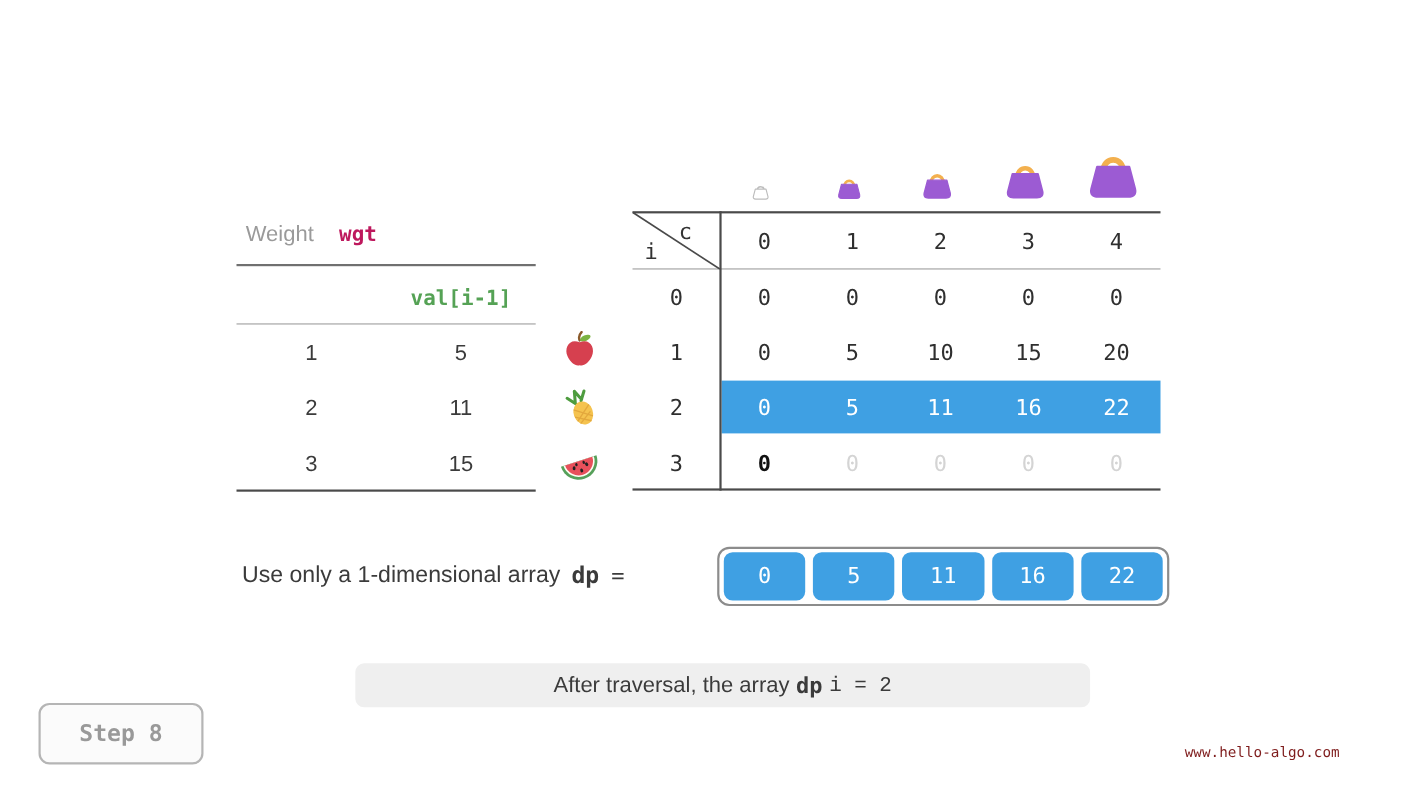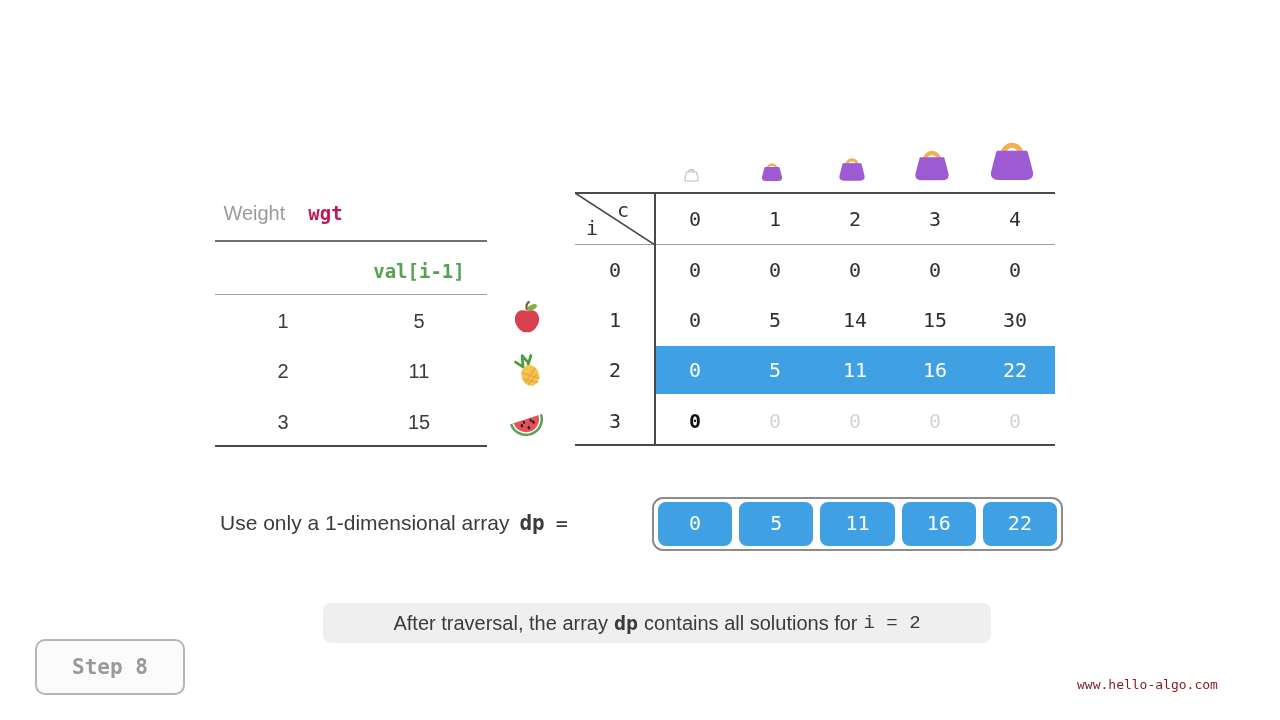--- a/index.html
+++ b/index.html
@@ -177,23 +177,23 @@
     <div class="dpcell r0 cL">0</div>
     <div class="dpcell r0 c0">0</div>
     <div class="dpcell r0 c1">0</div>
     <div class="dpcell r0 c2">0</div>
     <div class="dpcell r0 c3">0</div>
     <div class="dpcell r0 c4">0</div>
 
     <div class="dpcell r1 cL">1</div>
     <div class="dpcell r1 c0">0</div>
     <div class="dpcell r1 c1">5</div>
-    <div class="dpcell r1 c2">14</div>
+    <div class="dpcell r1 c2">10</div>
     <div class="dpcell r1 c3">15</div>
-    <div class="dpcell r1 c4">30</div>
+    <div class="dpcell r1 c4">20</div>
 
     <div class="dpcell r2 cL">2</div>
     <div class="dpcell r2 c0 hl">0</div>
     <div class="dpcell r2 c1 hl">5</div>
     <div class="dpcell r2 c2 hl">11</div>
     <div class="dpcell r2 c3 hl">16</div>
     <div class="dpcell r2 c4 hl">22</div>
 
     <div class="dpcell r3 cL">3</div>
     <div class="dpcell r3 c0 emph">0</div>
@@ -212,20 +212,19 @@
     <div class="arr-cell">0</div>
     <div class="arr-cell">5</div>
     <div class="arr-cell">11</div>
     <div class="arr-cell">16</div>
     <div class="arr-cell">22</div>
   </div>
 
   <div class="caption">
     <span>After traversal, the array</span>
     <span class="code-b">dp</span>
-    <span>contains all solutions for</span>
     <span class="code">i = 2</span>
   </div>
 
   <div class="step-box">Step 8</div>
   <div class="watermark">www.hello-algo.com</div>
 
 </div>
 
 </body></html>

